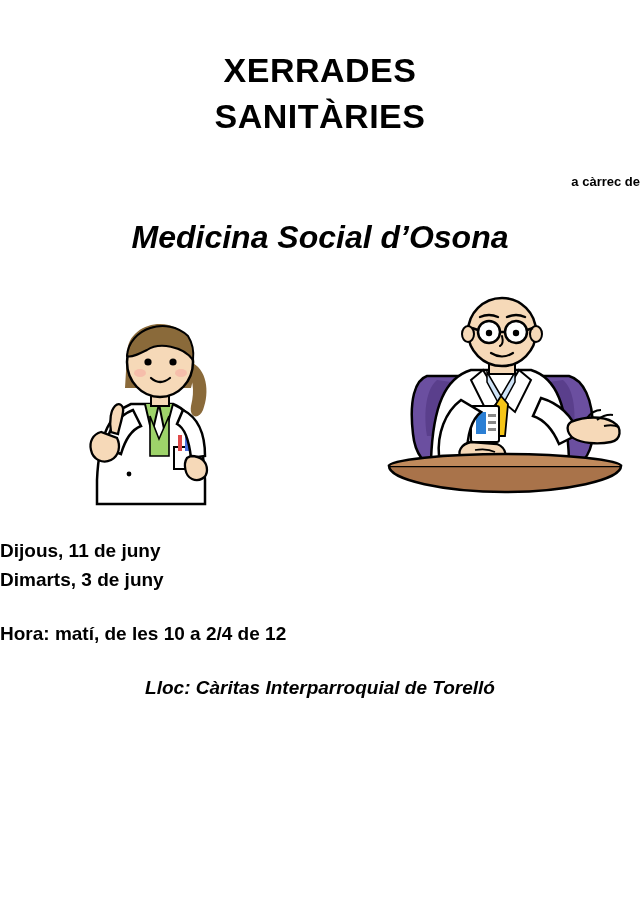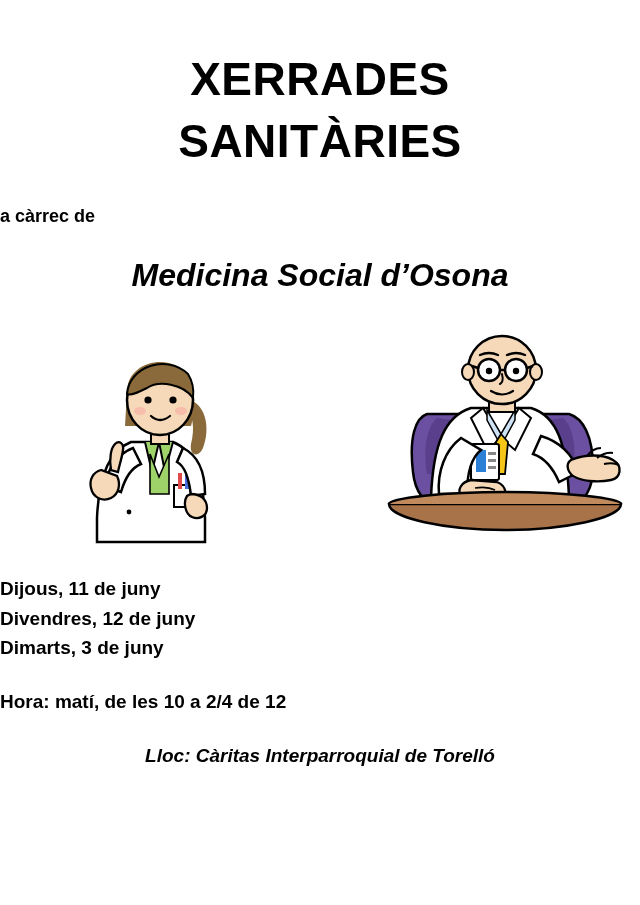--- a/index.html
+++ b/index.html
@@ -18,28 +18,28 @@
     position: relative;
     width: 640px;
     height: 905px;
     box-sizing: border-box;
   }
   .title-block {
     text-align: center;
     padding-top: 48px;
   }
   .title-line {
-    font-size: 46px;
+    font-size: 34px;
     font-weight: bold;
     letter-spacing: 0.5px;
     line-height: 1.35;
   }
   .subtitle {
-    text-align: left;
-    font-size: 18px;
+    text-align: right;
+    font-size: 13px;
     font-weight: bold;
     margin-top: 34px;
   }
   .org {
     text-align: center;
     font-size: 32px;
     font-weight: bold;
     font-style: italic;
     margin-top: 30px;
   }
@@ -197,21 +197,20 @@
       <path d="M229 142 Q238 140 244 143" fill="none" stroke="#000" stroke-width="2"></path>
 
       <path d="M14 182 C14 196 70 208 130 208 C190 208 246 196 246 182 Z" fill="#a9734a" stroke="#000" stroke-width="2.5"></path>
       <path d="M14 182 C14 176 70 170 130 170 C190 170 246 176 246 182" fill="#c08a5c" stroke="#000" stroke-width="2.5"></path>
     </svg>
 
   </div>
 
   <div class="dates">
     <div>Dijous, 11 de juny</div>
-    <div>Divendres, 12 de juny</div>
     <div>Dimarts, 3 de juny</div>
   </div>
 
   <div class="time">Hora: matí, de les 10 a 2/4 de 12</div>
 
   <div class="place">
     <div>Lloc: Càritas Interparroquial de Torelló</div>
   </div>
 
 </div>

